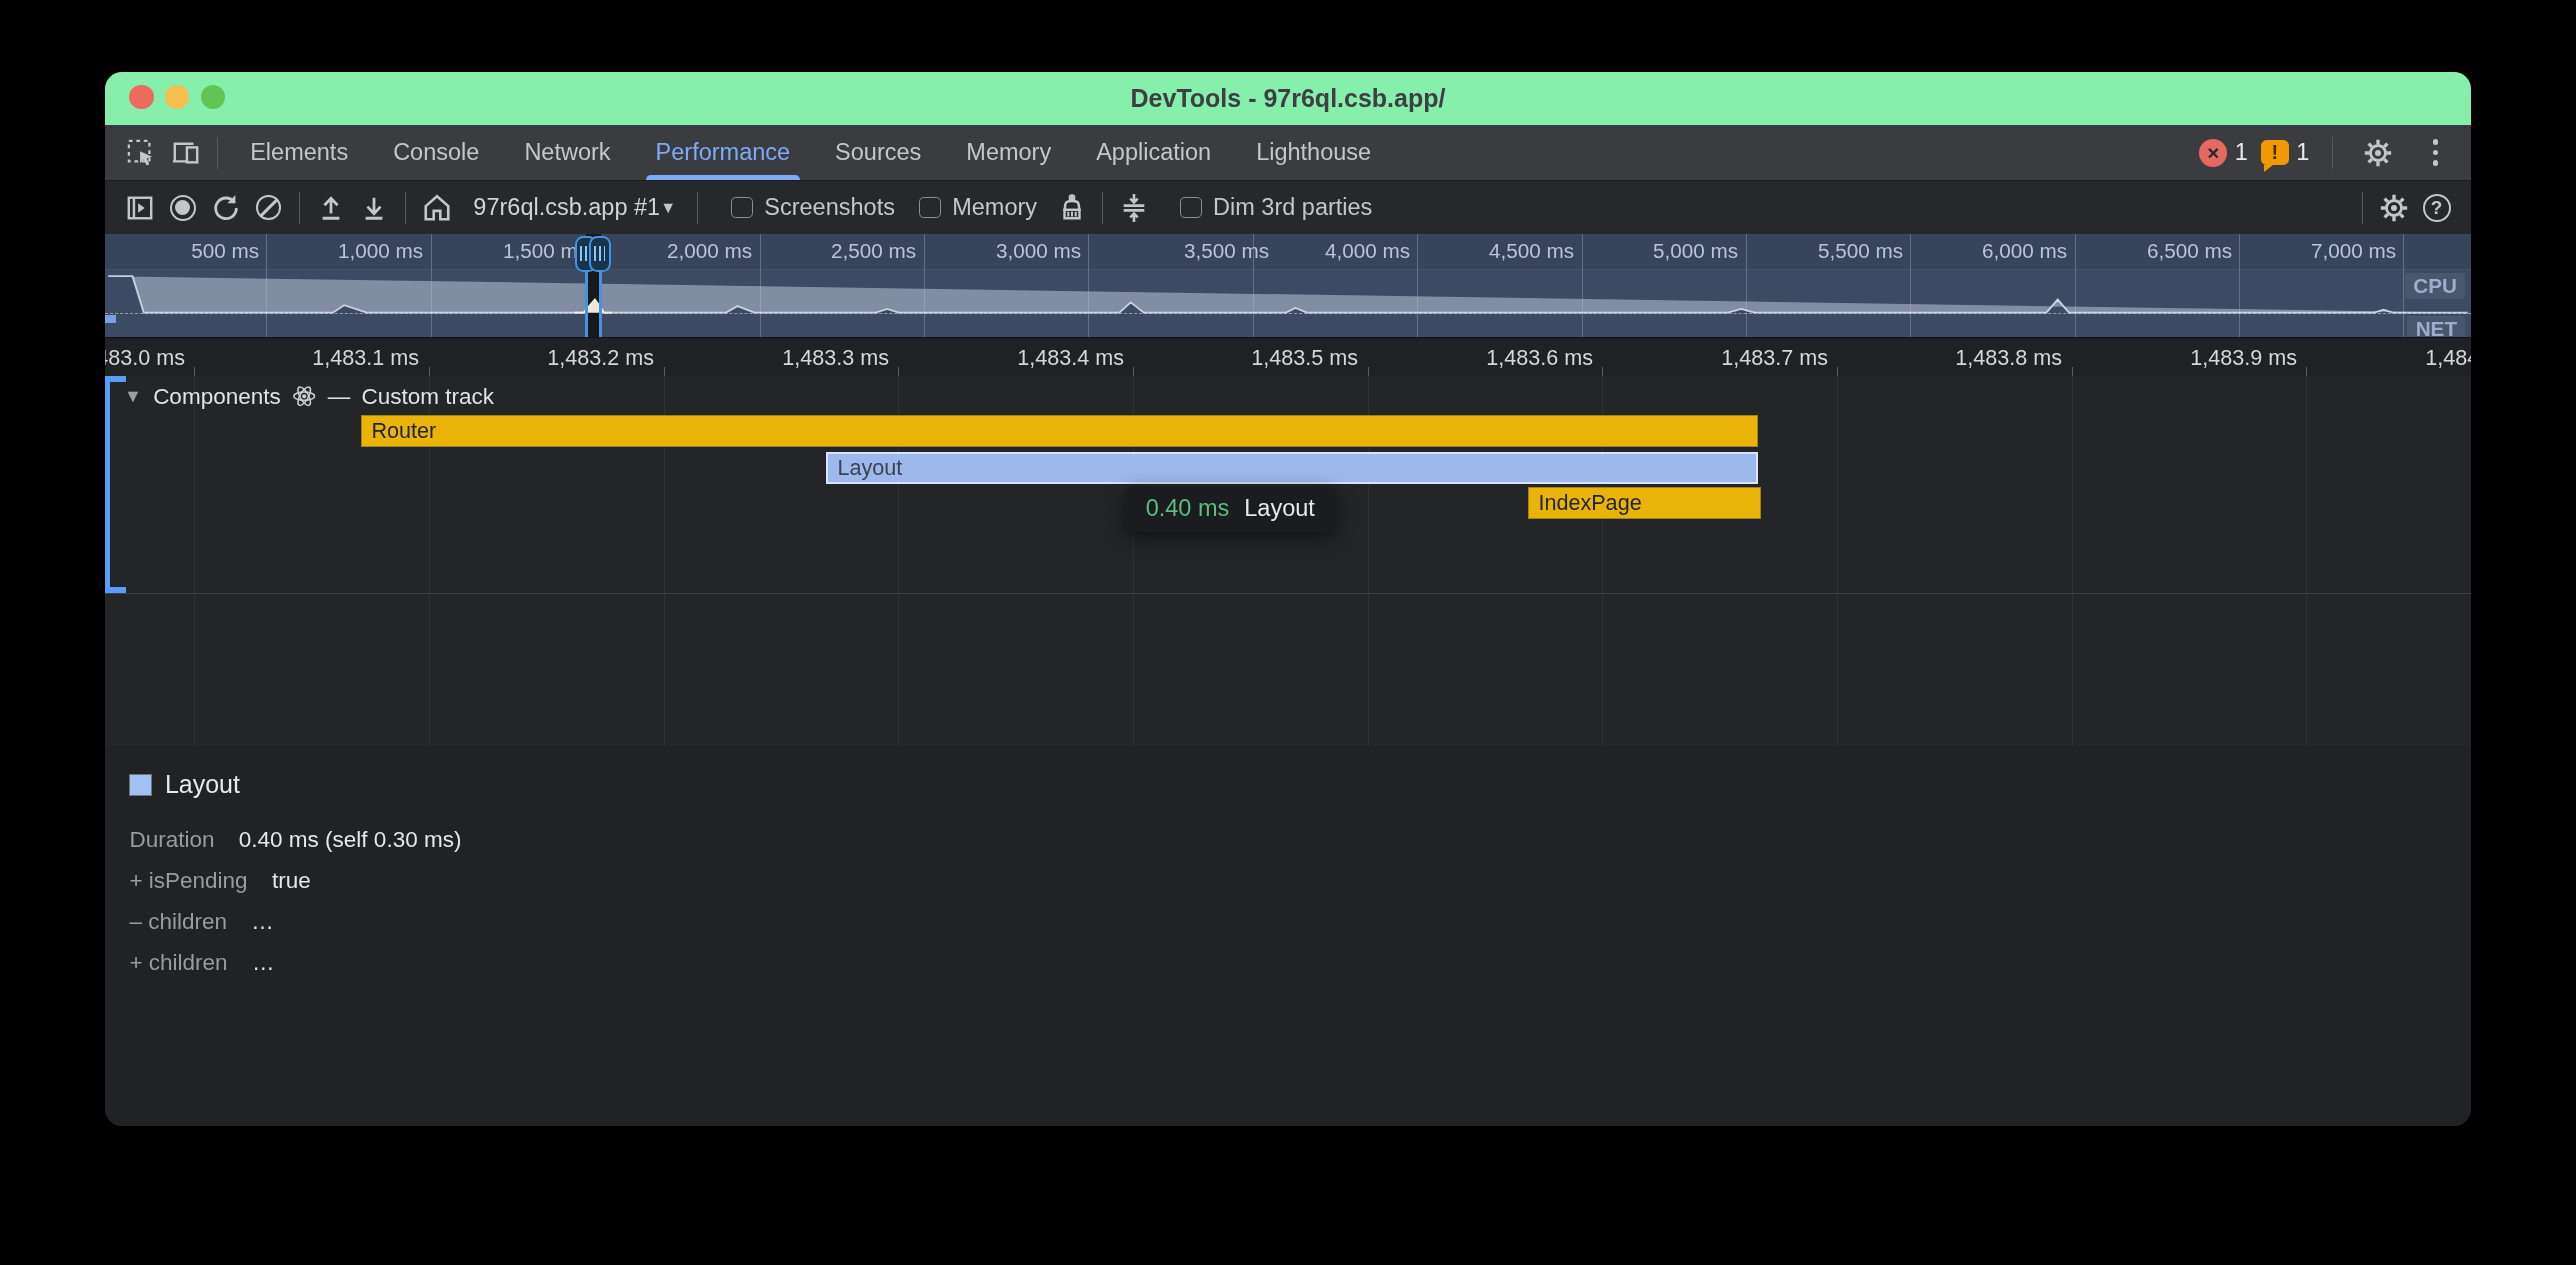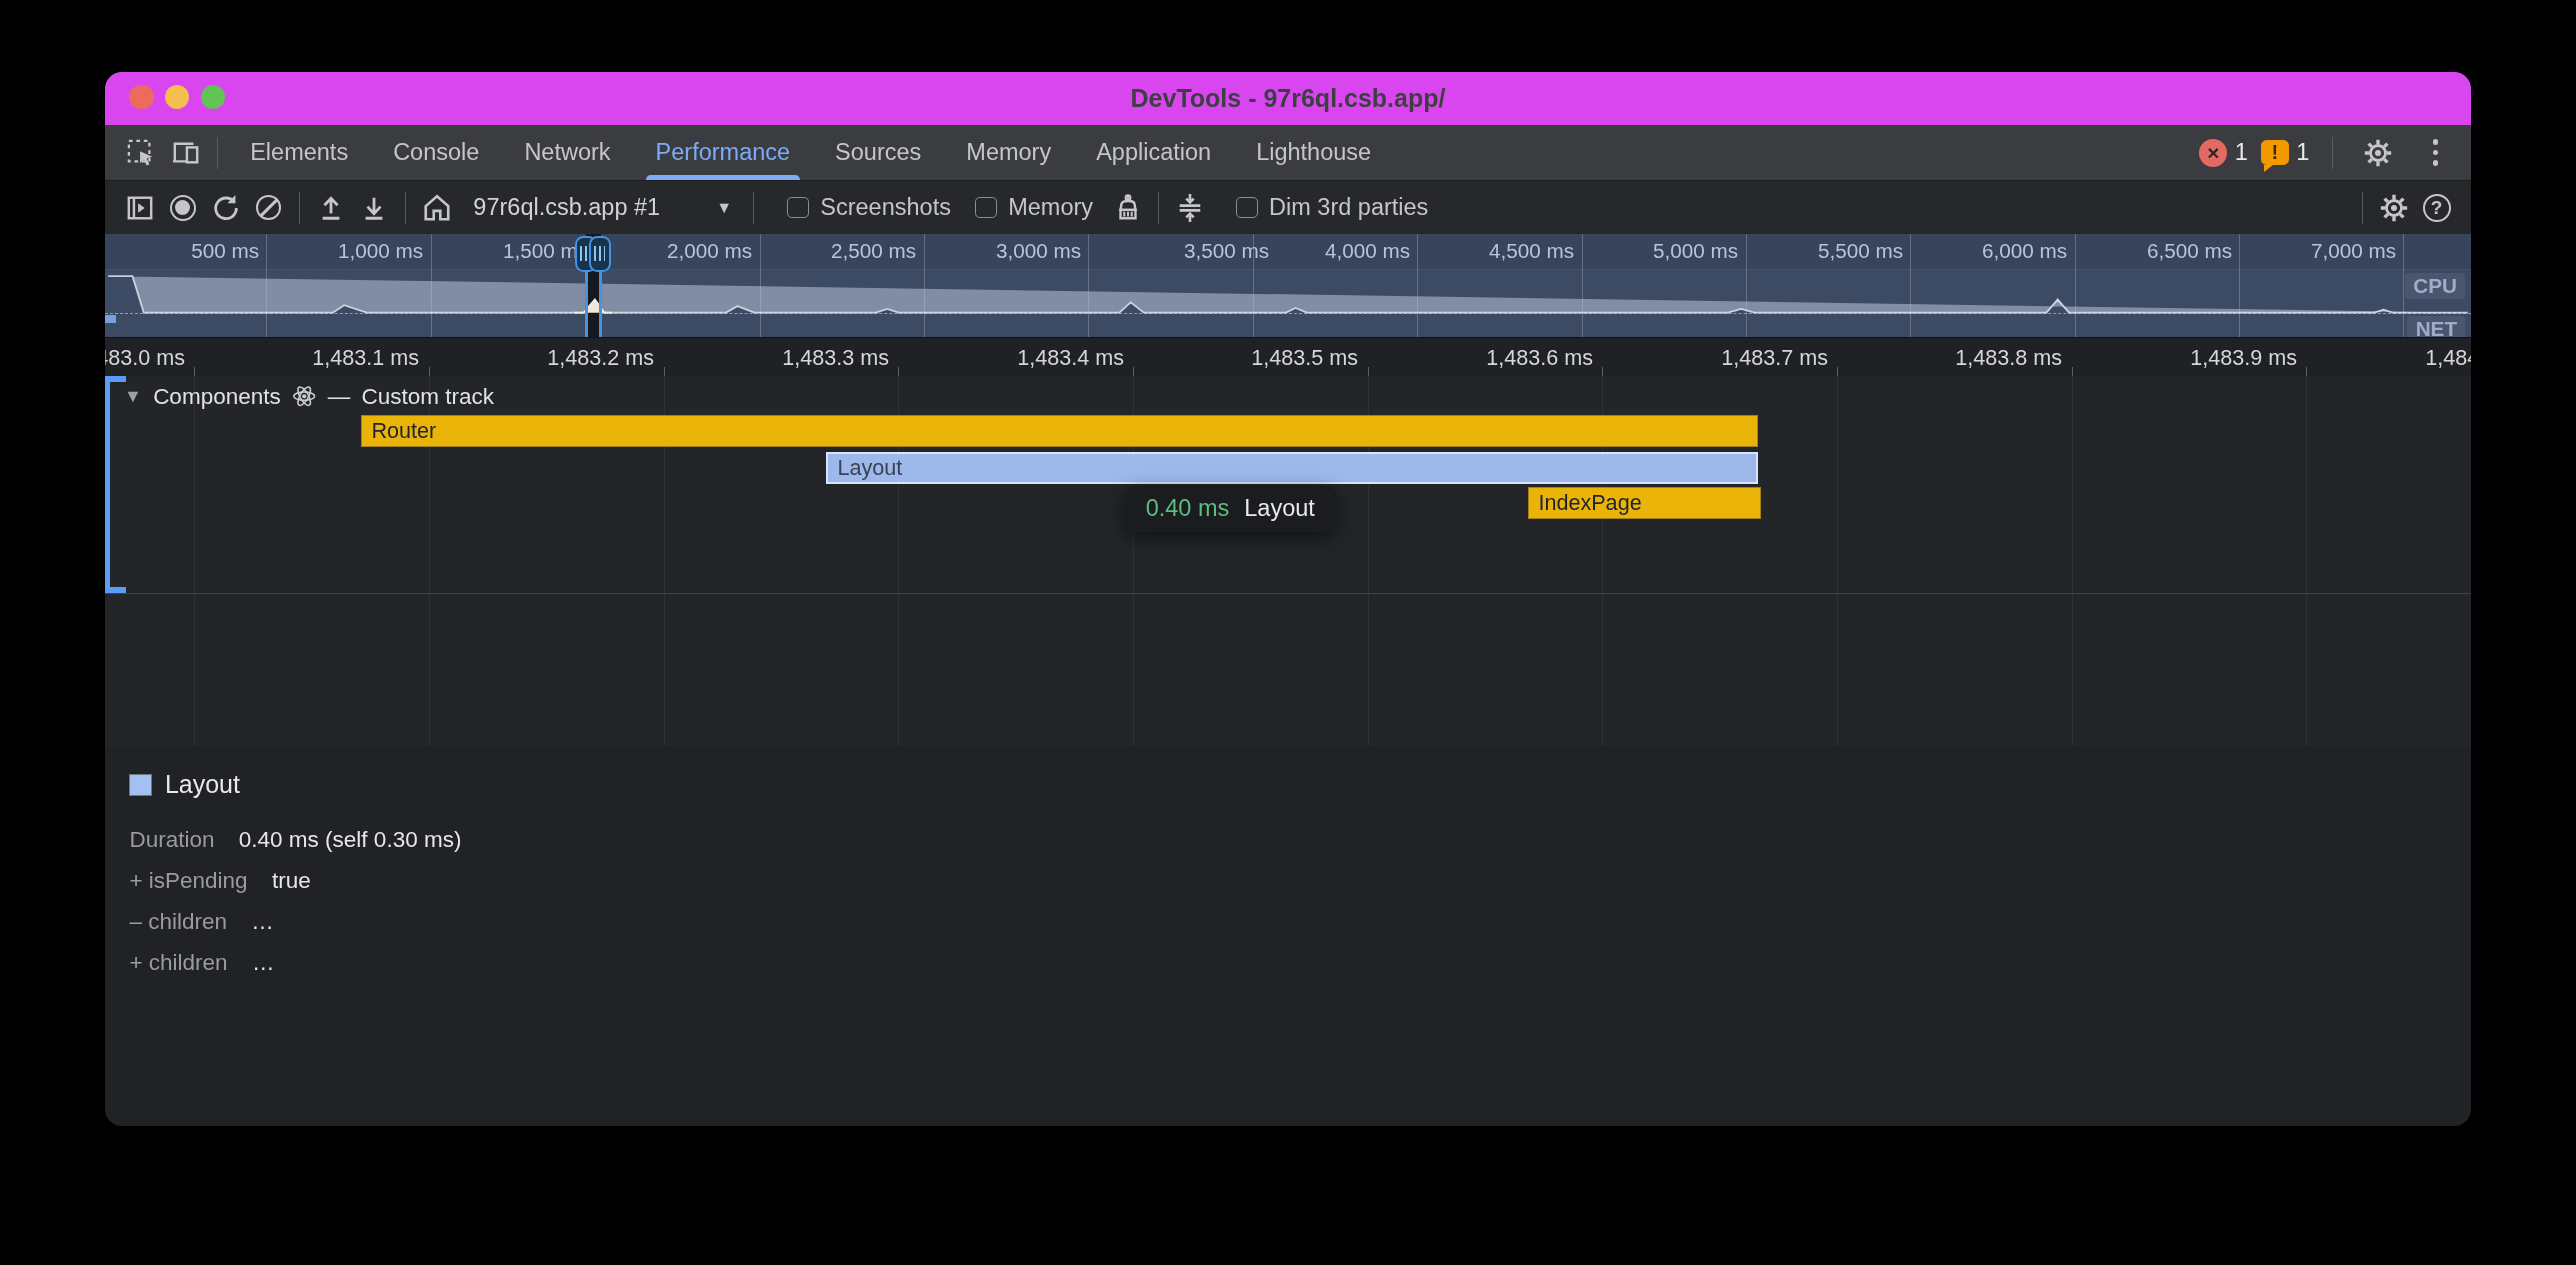--- a/index.html
+++ b/index.html
@@ -3,21 +3,21 @@
 <meta charset="utf-8">
 <style>
   * { margin:0; padding:0; box-sizing:border-box; }
   html,body { width:2576px; height:1265px; background:#000; overflow:hidden;
               font-family:"Liberation Sans", sans-serif; }
   .window { position:absolute; left:105px; top:72px; width:2366px; height:1054px;
             border-radius:17px; overflow:hidden; background:#232529;
             display:flex; flex-direction:column; }
 
   
-  .titlebar { height:53px; background:#d946ef; position:relative; flex:none;
+  .titlebar { height:53px; background:#86efac; position:relative; flex:none;
               display:flex; align-items:center; justify-content:center; }
   .traffic { position:absolute; left:24.4px; top:13px; display:flex; gap:11.3px; }
   .light { width:24.4px; height:24.4px; border-radius:50%; }
   .light.red { background:#ed6a5e; } .light.yellow { background:#f4bf4f; } .light.green { background:#61c454; }
   .title-text { font-size:25px; font-weight:700; color:#3e3f42; }
 
   
   .tabbar { height:55px; background:#3b3c3f; flex:none; display:flex; align-items:center;
             padding:0 13px; color:#c5c6ca; }
   .tb-icon { width:45px; height:41px; display:flex; align-items:center; justify-content:center; border-radius:5.6px; }
@@ -34,21 +34,21 @@
                 display:flex; align-items:center; justify-content:center; font-size:20.7px; font-weight:700; }
   .issue-bubble { width:28px; height:25px; border-radius:5.6px; background:#f29900; color:#3a2b00;
                 display:flex; align-items:center; justify-content:center; font-size:20px; font-weight:700; position:relative; }
   .issue-bubble::after { content:""; position:absolute; left:2.8px; bottom:-6.6px;
                 border-left:9.4px solid #f29900; border-bottom:7.5px solid transparent; }
 
   
   .toolbar { height:54px; background:#27282b; border-top:0.9px solid #1c1d1f; flex:none;
              display:flex; align-items:center; padding:0 13px; color:#c5c6ca; }
   .t-icon { width:43px; height:41px; display:flex; align-items:center; justify-content:center; border-radius:5.6px; flex:none; }
-  .target-select { display:flex; align-items:center; gap:56px; margin-left:15px; font-size:23.5px; color:#d2d3d6; }
+  .target-select { display:flex; align-items:center; margin-left:15px; font-size:23.5px; color:#d2d3d6; }
   .caret { font-size:16px; color:#c5c6ca; }
   .check-group { display:flex; align-items:center; gap:11.3px; margin-left:24.4px; font-size:23.5px; }
   .checkbox { width:21.6px; height:21.6px; border:1.9px solid #8e8f94; border-radius:4.7px; background:transparent; }
   .toolbar-right { margin-left:auto; display:flex; align-items:center; }
 
   
   .overview { height:103px; flex:none; position:relative; background:#3d4a63; overflow:hidden; }
   .ov-labelband { position:absolute; left:0; top:0; right:0; height:36px; background:#38445c;
                   border-bottom:0.9px solid rgba(255,255,255,0.07); }
   .ov-tick { position:absolute; top:0; bottom:0; width:0.9px; background:rgba(178,190,212,0.35); }

